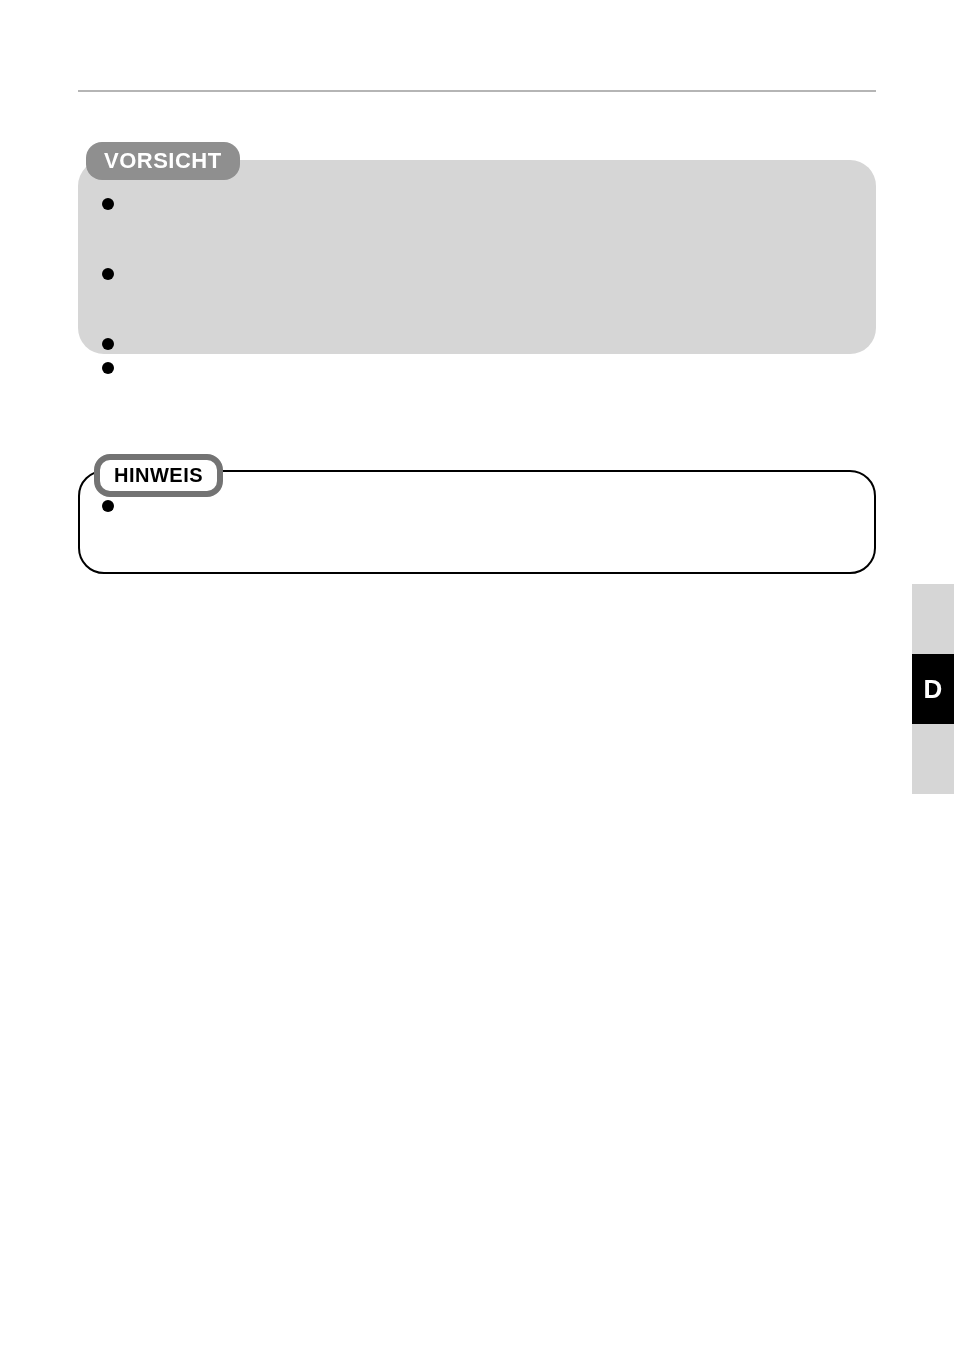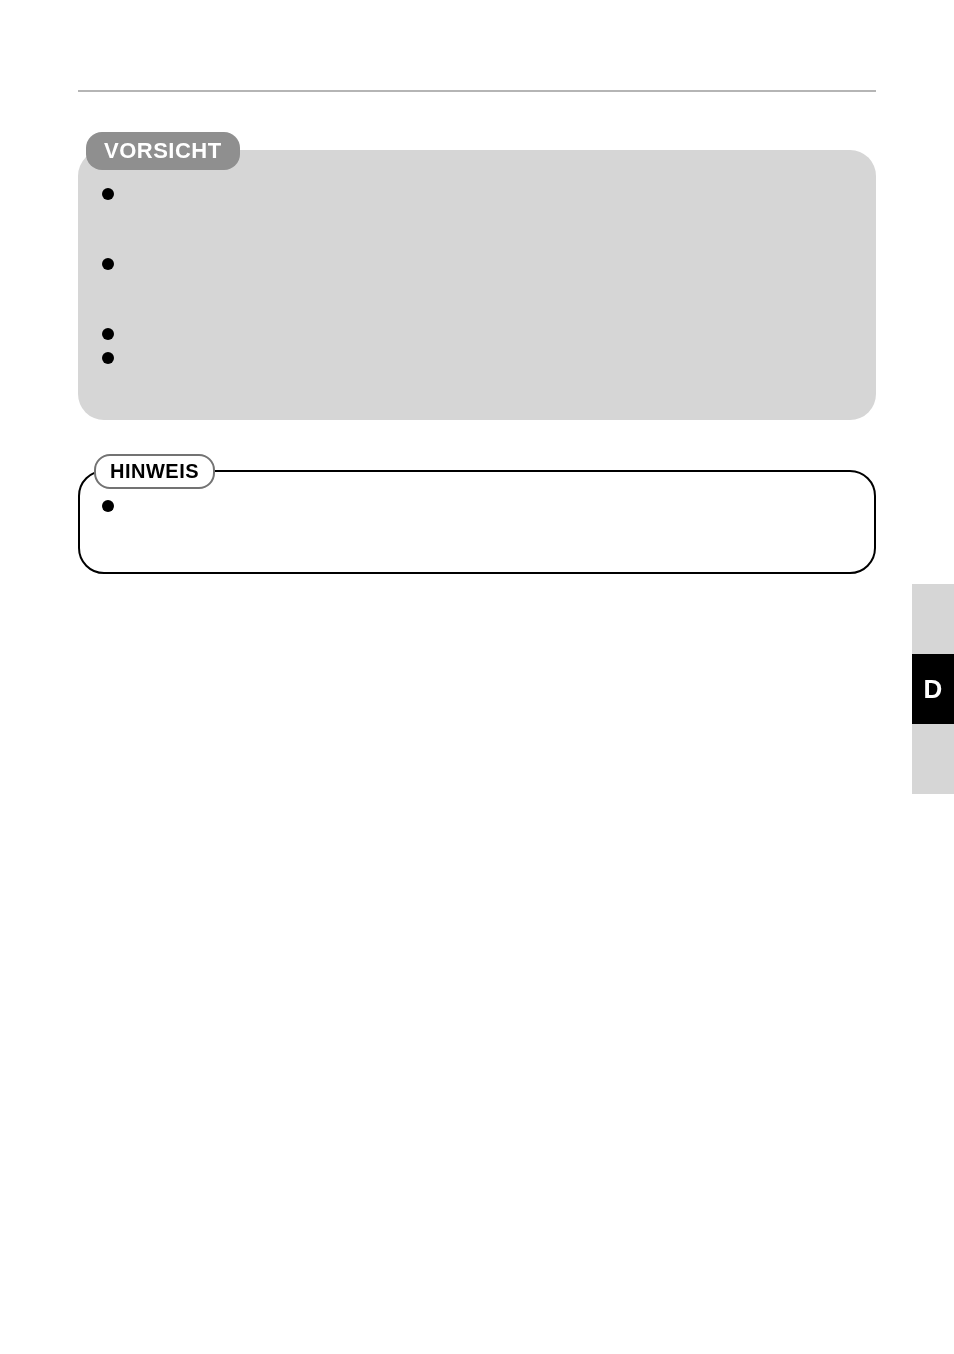--- a/index.html
+++ b/index.html
@@ -19,22 +19,22 @@
       background: #b5b5b5;
     }
     .callout-box {
       position: absolute;
       left: 78px;
       right: 78px;
       background: #d6d6d6;
       border-radius: 26px;
     }
     .callout-box.vorsicht {
-      top: 150px;
-      height: 270px;
+      top: 160px;
+      height: 194px;
     }
     .callout-label {
       position: absolute;
       top: -18px;
       left: 8px;
       background: #8f8f8f;
       color: #ffffff;
       font-weight: bold;
       font-size: 22px;
       padding: 6px 18px;
@@ -79,21 +79,21 @@
       bottom: 0;
       border: 2px solid #000;
       border-radius: 26px;
       background: #ffffff;
     }
     .hinweis-label {
       position: absolute;
       top: 0px;
       left: 16px;
       background: #ffffff;
-      border: 2px solid #737373;
+      border: 6px solid #737373;
       border-radius: 16px;
       padding: 4px 14px;
       font-weight: bold;
       font-size: 20px;
       z-index: 2;
       letter-spacing: 0.5px;
     }
     .hinweis-bullets {
       position: absolute;
       top: 44px;

